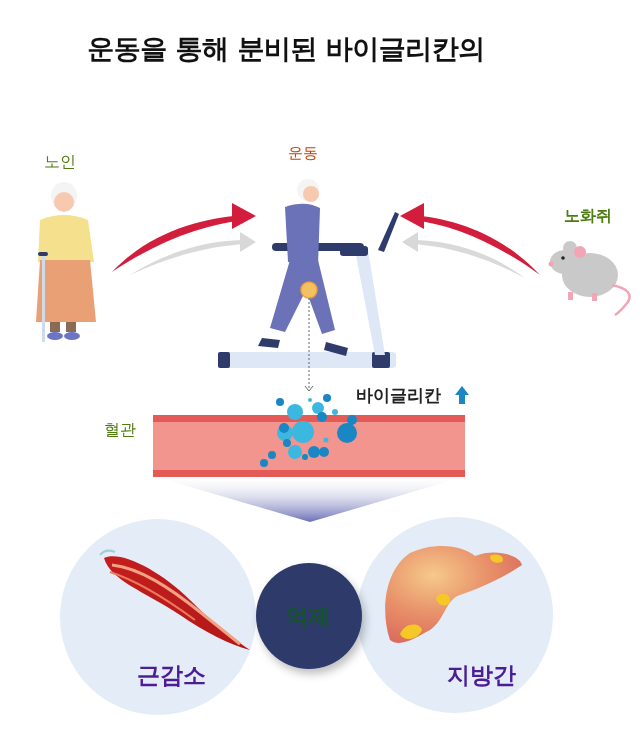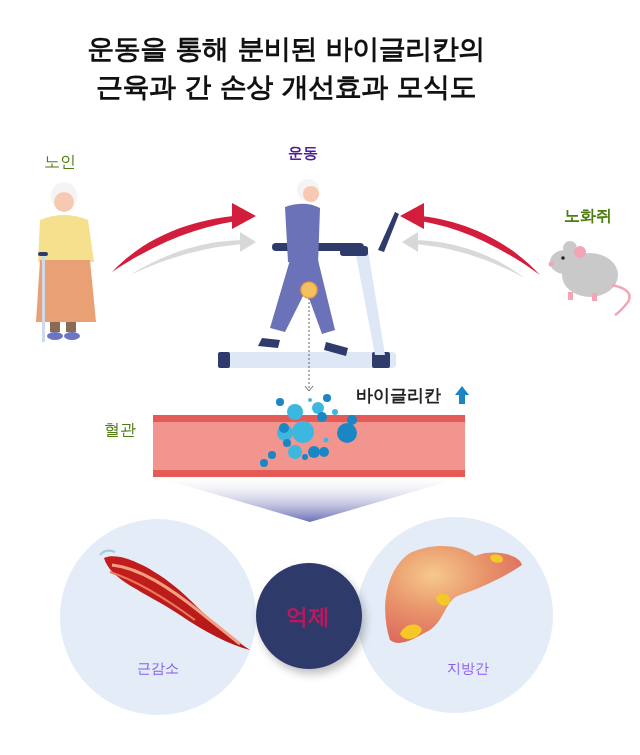--- a/index.html
+++ b/index.html
@@ -1,31 +1,30 @@
 <!DOCTYPE html>
 <html><head>
 <meta charset="utf-8">
 <style>
   html, body { margin:0; padding:0; background:#ffffff; }
   body { width:640px; height:755px; position:relative; overflow:hidden; font-family:"DejaVu Sans","Liberation Sans",sans-serif; }
   .abs { position:absolute; }
   .title { left:0; width:572px; top:30px; text-align:center; font-size:27px; font-weight:bold; color:#111; line-height:38px; letter-spacing:-0.5px; }
   .lbl { font-size:16px; color:#4d7c0f; }
-  .lbl-strong { font-size:15px; font-weight:bold; color:#4c1d95; }
+  .lbl-strong { font-size:15px; font-weight:normal; color:#c2410c; }
   .bio { font-size:17px; font-weight:bold; color:#222;text-align:right; }
-  .organ-lbl { font-size:14px; font-weight:normal; color:#8b5cf6; }
-  .circle-lbl { font-size:22px; font-weight:bold; color:#be185d; }
+  .organ-lbl { font-size:23px; font-weight:bold; color:#4c1d95; }
+  .circle-lbl { font-size:22px; font-weight:bold; color:#14532d; }
   svg { position:absolute; left:0; top:0; }
 </style>
 </head>
 <body>
 
 <div class="abs title">
   <div>운동을 통해 분비된 바이글리칸의</div>
-  <div>근육과 간 손상 개선효과 모식도</div>
 </div>
 
 <svg width="640" height="755" viewBox="0 0 640 755">
   <defs>
     <linearGradient id="funnel" x1="0" y1="0" x2="0" y2="1">
       <stop offset="0" stop-color="#ffffff" stop-opacity="0.2"></stop>
       <stop offset="1" stop-color="#6b6fb5"></stop>
     </linearGradient>
     <radialGradient id="liverG" cx="0.35" cy="0.3" r="0.8">
       <stop offset="0" stop-color="#f6c98a"></stop>

